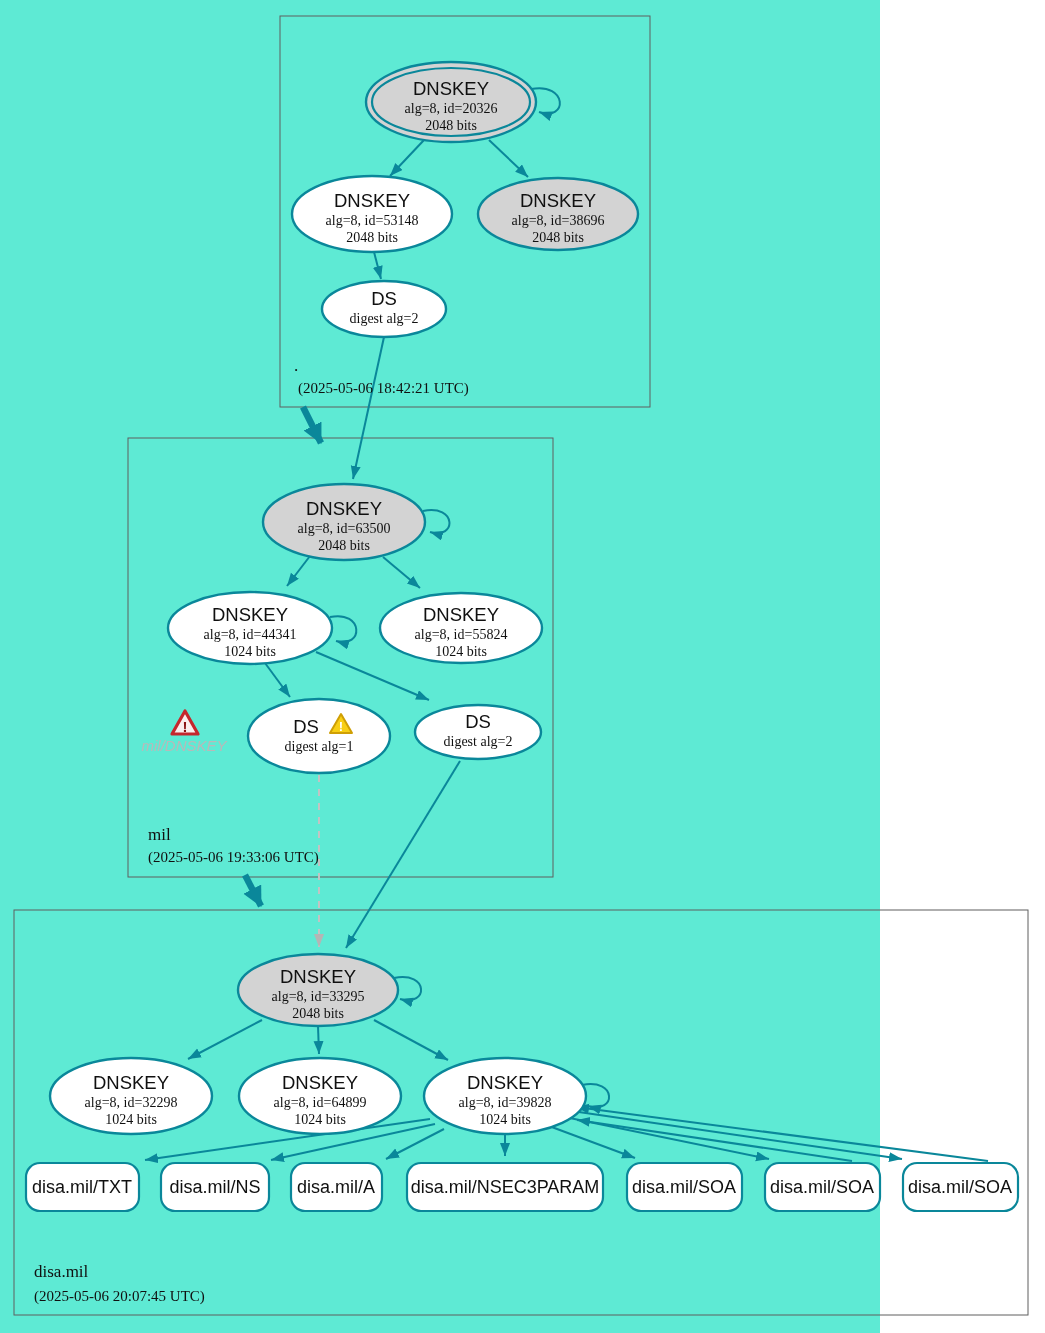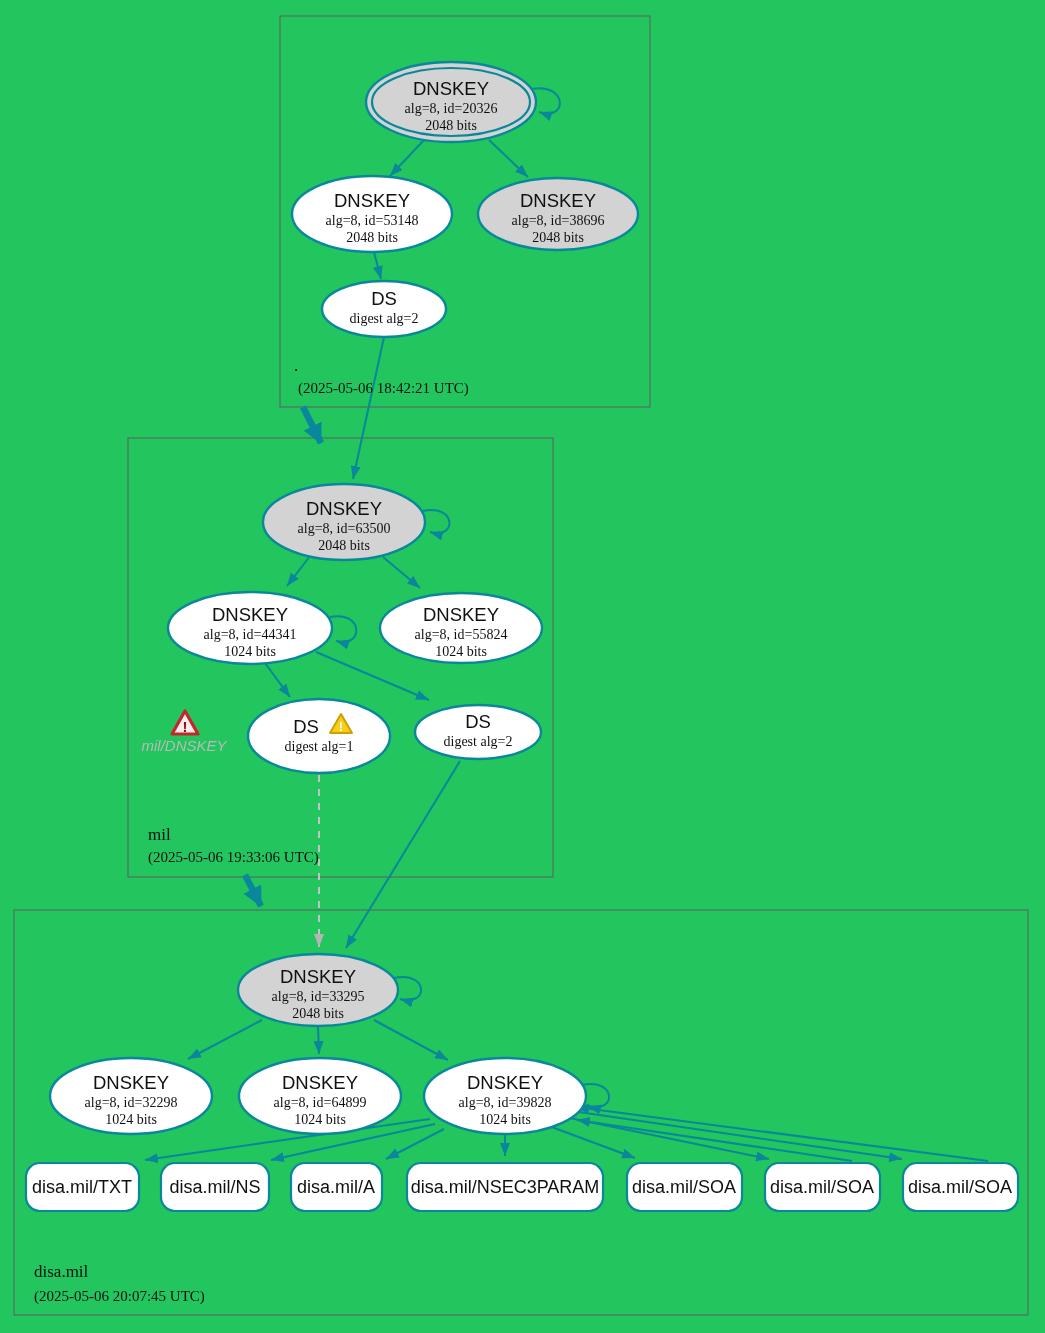--- a/index.html
+++ b/index.html
@@ -1,16 +1,16 @@
 <!DOCTYPE html>
 <html><head>
 <meta charset="utf-8">
 <style>
   html,body { margin:0; padding:0; background:#ffffff; }
-  .stage { position:relative; width:1045px; height:1333px; background:#22c55e; }
+  .stage { position:relative; width:880px; height:1333px; background:#5eead4; }
   .cluster { fill:none; stroke:#5f5f5f; stroke-width:1; }
   .edge { stroke:#0a879a; stroke-width:2; fill:none; }
   .edge-dashed { stroke:#c3c3c3; stroke-width:2; stroke-dasharray:7,7; fill:none; }
   .edge-thick { stroke:#0a879a; stroke-width:6.5; fill:none; }
   .node-ellipse { fill:#ffffff; stroke:#0a879a; stroke-width:2.4; }
   .node-ellipse.gray { fill:#d3d3d3; }
   .rrbox { fill:#ffffff; stroke:#0a879a; stroke-width:2.2; }
   text { fill:#101010; }
   .t-title { font-family:"Liberation Sans", sans-serif; font-size:18.5px; text-anchor:middle; }
   .t-detail { font-family:"Liberation Serif", serif; font-size:14px; text-anchor:middle; }

